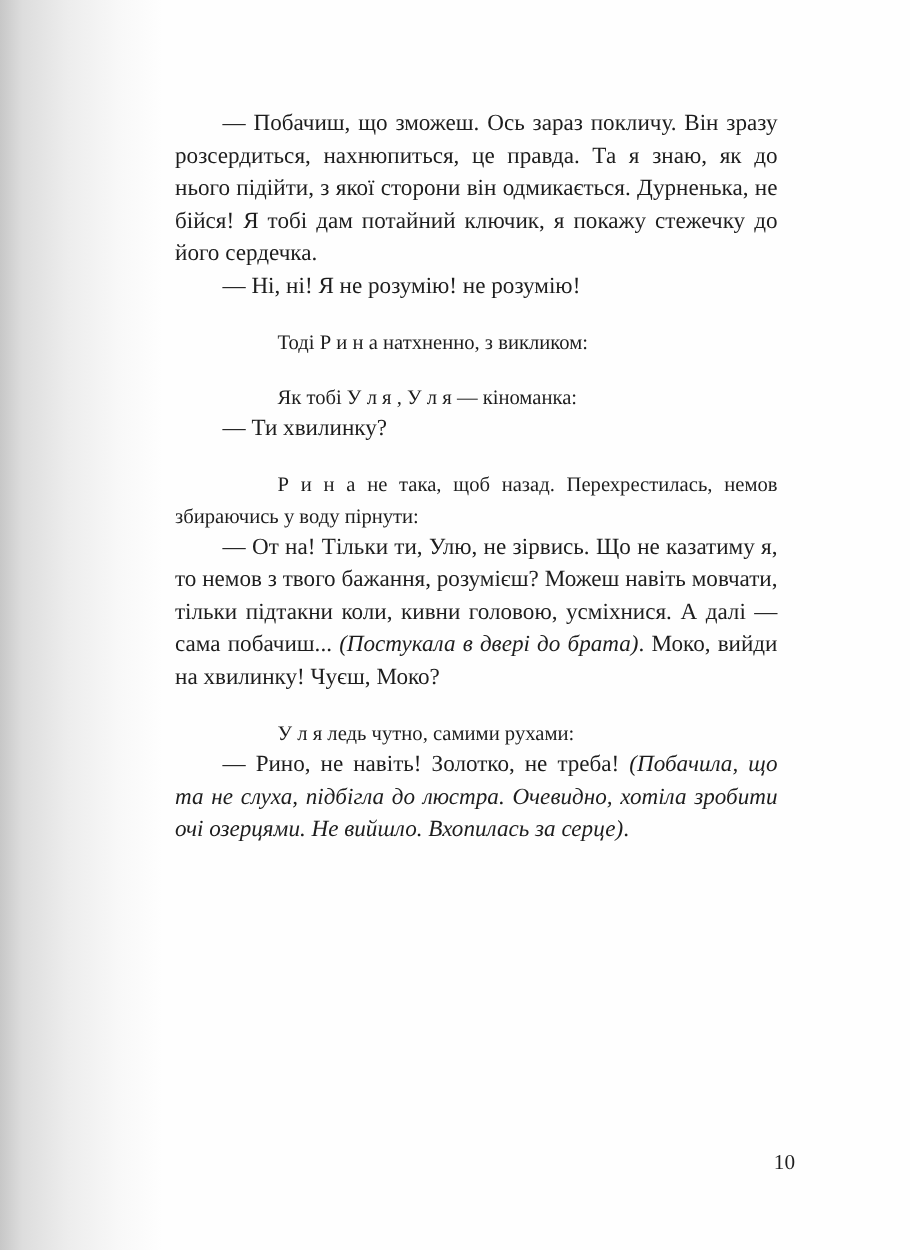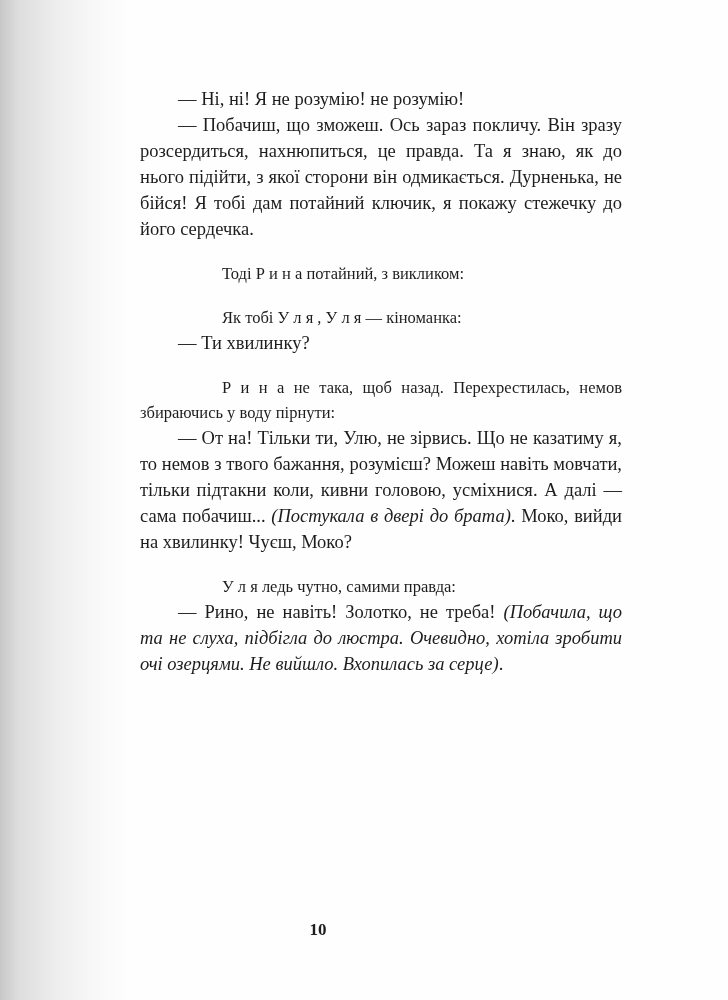--- a/index.html
+++ b/index.html
@@ -51,36 +51,35 @@
     margin-top: 19px;
   }
   .italic {
     font-style: italic;
   }
   .page-number {
     position: absolute;
     left: 0;
     top: 920px;
     width: 636px;
-    text-align: center;
+    text-align: right;
     font-size: 17px;
     color: #1d1d1d;
-    font-weight: bold;
   }
 </style>
 </head>
 <body>
 
 <div class="scan-shade"></div>
 
 <div class="text-block">
+    <p class="dialogue"><span>— Побачиш, що зможеш. Ось зараз покличу. Він зразу розсердиться, нахнюпиться, це правда. Та я знаю, як до нього підійти, з якої сторони він одмикається. Дурненька, не бійся! Я тобі дам потайний ключик, я покажу стежечку до його сердечка.</span></p>
     <p class="dialogue"><span>— Ні, ні! Я не розумію! не розумію!</span></p>
-    <p class="dialogue"><span>— Побачиш, що зможеш. Ось зараз покличу. Він зразу розсердиться, нахнюпиться, це правда. Та я знаю, як до нього підійти, з якої сторони він одмикається. Дурненька, не бійся! Я тобі дам потайний ключик, я покажу стежечку до його сердечка.</span></p>
-    <p class="direction gap"><span>Тоді Р и н а  потайний, з викликом:</span></p>
+    <p class="direction gap"><span>Тоді Р и н а  натхненно, з викликом:</span></p>
     <p class="direction gap"><span>Як тобі У л я , У л я  — кіноманка:</span></p>
     <p class="dialogue"><span>— Ти хвилинку?</span></p>
     <p class="direction gap"><span>Р и н а  не така, щоб назад. Перехрестилась, немов збираючись у воду пірнути:</span></p>
     <p class="dialogue"><span>— От на! Тільки ти, Улю, не зірвись. Що не казатиму я, то немов з твого бажання, розумієш? Можеш навіть мовчати, тільки підтакни коли, кивни головою, усміхнися. А далі — сама побачиш... </span><span class="italic">(Постукала в двері до брата)</span><span>. Моко, вийди на хвилинку! Чуєш, Моко?</span></p>
-    <p class="direction gap"><span>У л я  ледь чутно, самими правда:</span></p>
+    <p class="direction gap"><span>У л я  ледь чутно, самими рухами:</span></p>
     <p class="dialogue"><span>— Рино, не навіть! Золотко, не треба! </span><span class="italic">(Побачила, що та не слуха, підбігла до люстра. Очевидно, хотіла зробити очі озерцями. Не вийшло. Вхопилась за серце)</span><span>.</span></p>
   </div>
 
 <div class="page-number">10</div>
 
 </body></html>

